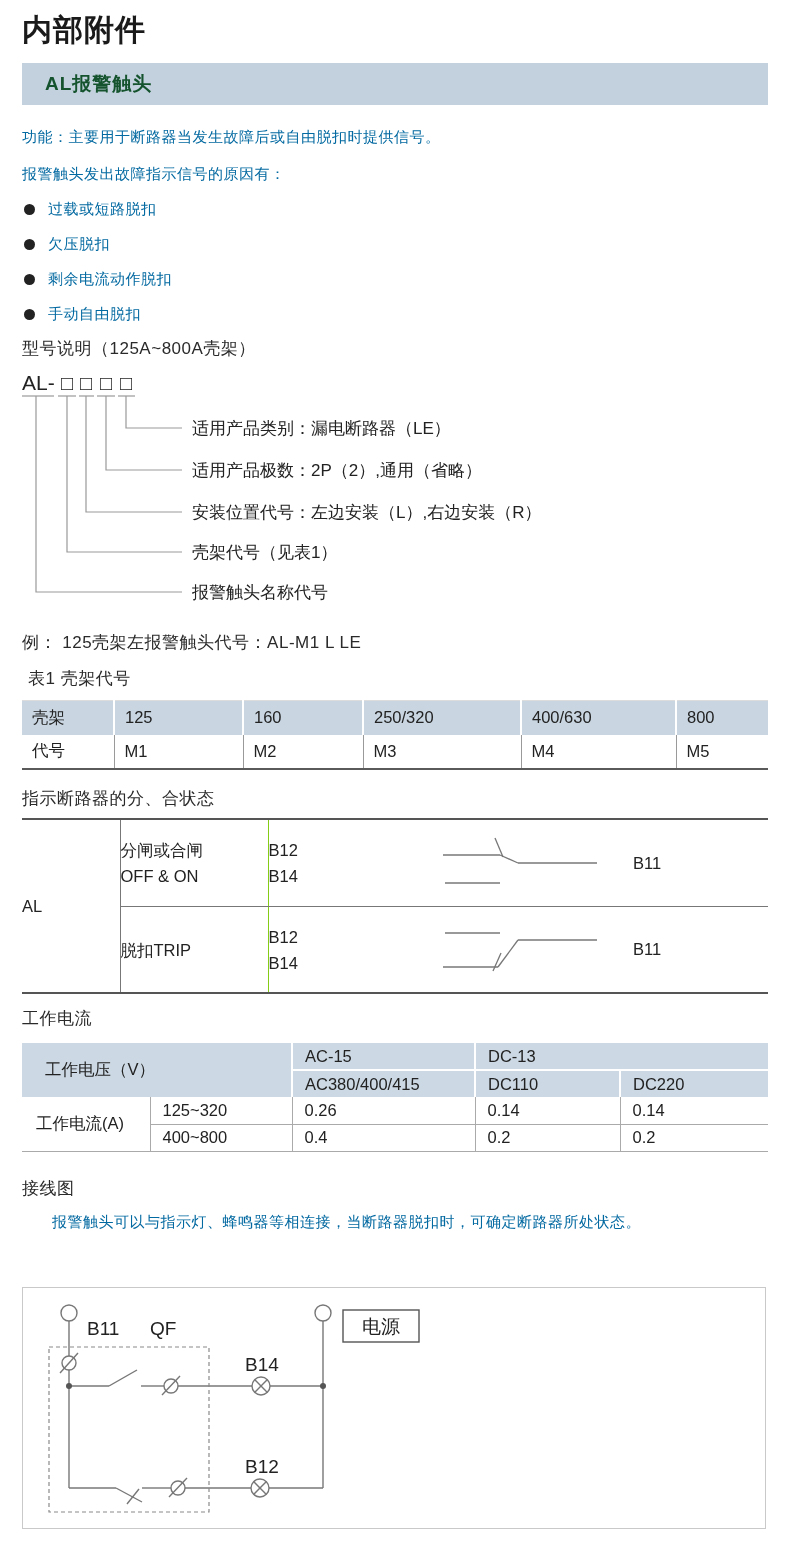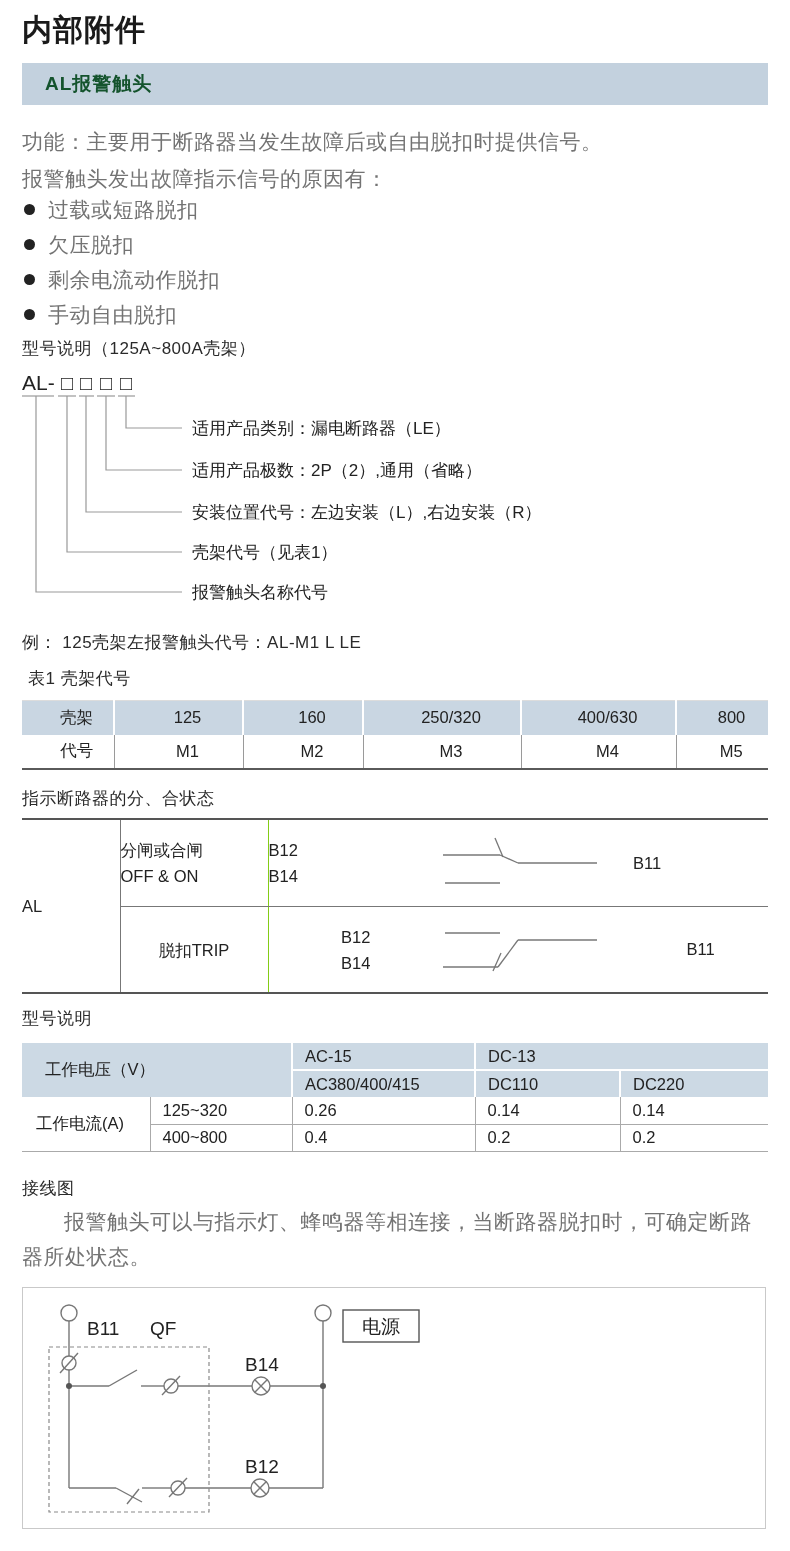--- a/index.html
+++ b/index.html
@@ -9,31 +9,31 @@
     font-family:"Liberation Sans","DejaVu Sans",sans-serif; color:#222;
     overflow:hidden;
   }
   .abs { position:absolute; }
   h1.title { font-size:30px; font-weight:bold; color:#1a1a1a; letter-spacing:1px; }
   .section-bar {
     left:22px; top:63px; width:746px; height:42px;
     background:#c3d1de; display:flex; align-items:center;
   }
   .section-bar span { font-size:19px; font-weight:bold; color:#14532d; padding-left:23px; letter-spacing:1px; }
-  .para { font-size:21px; color:#737373; letter-spacing:0.5px; }
+  .para { font-size:15px; color:#0369a1; letter-spacing:0.5px; }
   .bullets { list-style:none; }
   .bullets li { display:flex; align-items:center; height:23px; margin-bottom:12px; }
   .bullets .dot { width:11px; height:11px; border-radius:50%; background:#222; margin-right:13px; flex:0 0 auto; }
   .hd { font-size:17px; color:#2a2a2a; letter-spacing:0.5px; }
 
   svg text { font-family:"Liberation Sans","DejaVu Sans",sans-serif; fill:#222; }
 
   
   table.t1 { border-collapse:collapse; width:746px; table-layout:fixed; border-top:1px solid #dcdcdc; border-bottom:2px solid #5a5a5a; }
-  table.t1 th, table.t1 td { font-size:16.5px; font-weight:normal; text-align:center; padding:0 0 0 18px; height:34px; }
+  table.t1 th, table.t1 td { font-size:16.5px; font-weight:normal; text-align:left; padding:0 0 0 10px; height:34px; }
   table.t1 th { background:#c9d6e2; border-left:2px solid #fff; }
   table.t1 th:first-child { border-left:none; }
   table.t1 td { background:#fff; border-left:1px solid #9a9a9a; }
   table.t1 td:first-child { border-left:none; }
 
   
   table.state { border-collapse:collapse; width:746px; table-layout:fixed; border-top:2px solid #555; border-bottom:2px solid #555; }
   table.state td { font-size:16.5px; vertical-align:middle; padding:0; }
   td.al-cell { padding-left:14px; border-right:1px solid #777; }
   td.st-cell { padding-left:12px; border-right:1px solid #84cc16; line-height:26px; }
@@ -175,21 +175,21 @@
             <line x1="0" y1="35" x2="57" y2="35"></line>
             <line x1="52" y1="18" x2="60" y2="37"></line>
             <line x1="57" y1="35" x2="75" y2="43"></line>
             <line x1="75" y1="43" x2="154" y2="43"></line>
             <line x1="2" y1="63" x2="57" y2="63"></line>
           </g>
         </svg>
       </td>
       <td class="out-cell rb">B11</td>
     </tr>
-    <tr style="height:81px;text-align:center;">
+    <tr style="height:81px;">
       <td class="st-cell">
         <span>脱扣TRIP</span>
       </td>
       <td class="tm-cell">
         <span>B12</span><br>
         <span>B14</span>
       </td>
       <td class="dg-cell">
         <svg width="190" height="81">
           <g fill="none" stroke="#777" stroke-width="1.3">
@@ -199,21 +199,21 @@
             <line x1="50" y1="64" x2="58" y2="46"></line>
             <line x1="75" y1="33" x2="154" y2="33"></line>
           </g>
         </svg>
       </td>
       <td class="out-cell">B11</td>
     </tr>
   </tbody>
     </table>
 
-  <p class="abs hd" style="left:22px; top:1007px;">型号说明</p>
+  <p class="abs hd" style="left:22px; top:1007px;">工作电流</p>
 
   <table class="abs elec" style="left:22px; top:1043px;">
     <colgroup>
         <col style="width:128px">
         <col style="width:142px">
         <col style="width:183px">
         <col style="width:145px">
         <col style="width:148px">
       </colgroup>
     <tbody>

